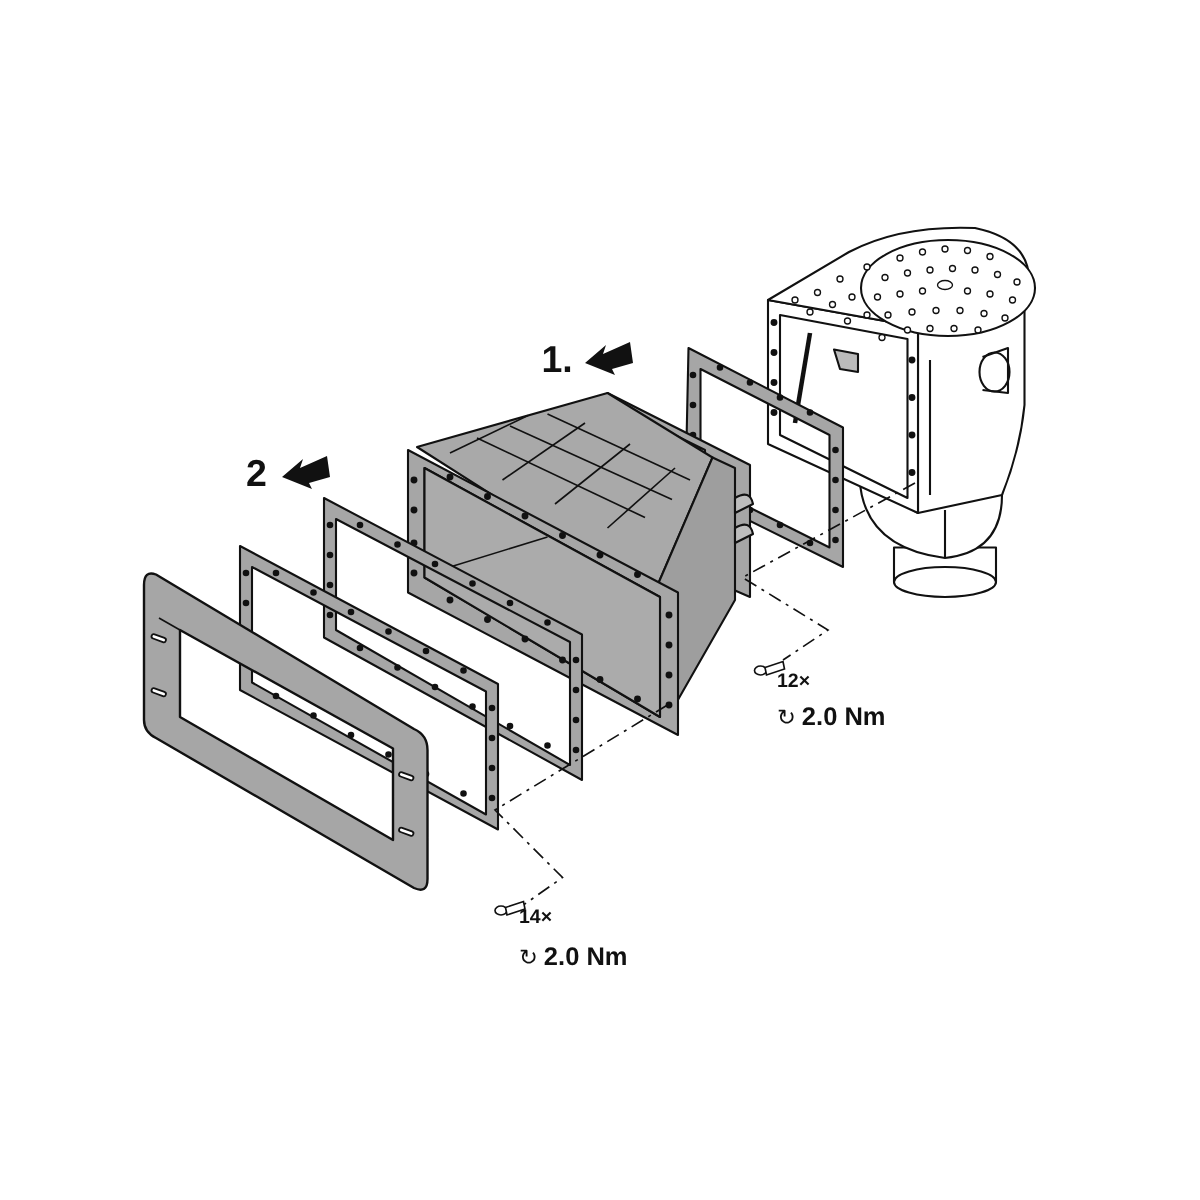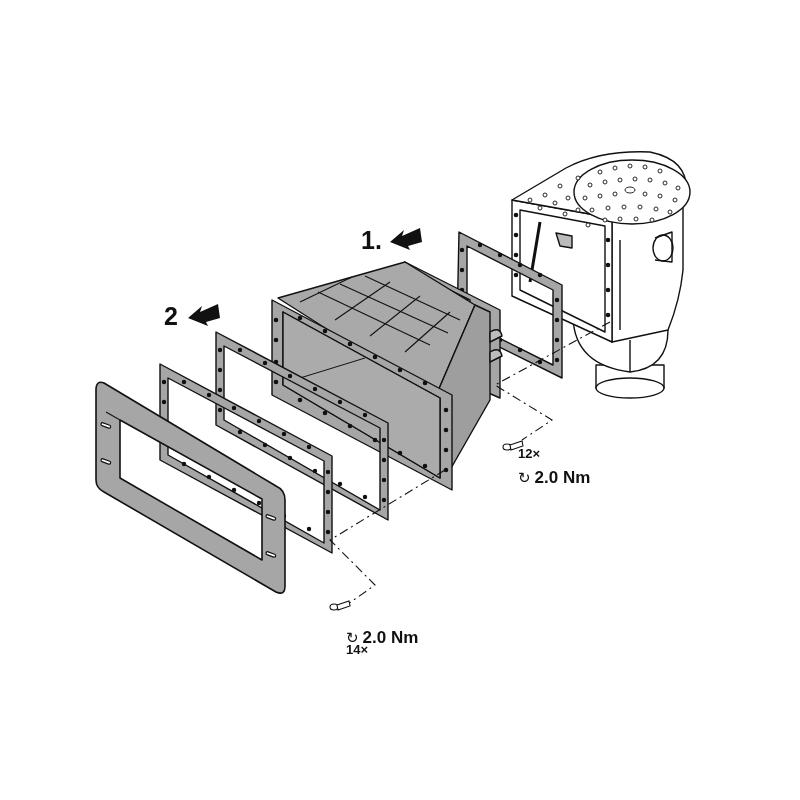--- a/index.html
+++ b/index.html
@@ -265,16 +265,16 @@
 </svg>
 
 <div class="lbl step" style="left:361px; top:228px;">1.</div>
 <div class="lbl step" style="left:164px; top:304px;">2</div>
 
 <div class="lbl qty" style="left:518px; top:447px;">12×</div>
 <div class="lbl torque" style="left:518px; top:469px;">
   <span class="rot">↻</span><span>2.0 Nm</span>
 </div>
 
-<div class="lbl qty" style="left:346px; top:604px;margin-top:39px;">14×</div>
+<div class="lbl qty" style="left:346px; top:604px;">14×</div>
 <div class="lbl torque" style="left:346px; top:629px;">
   <span class="rot">↻</span><span>2.0 Nm</span>
 </div>
 
 </body></html>

